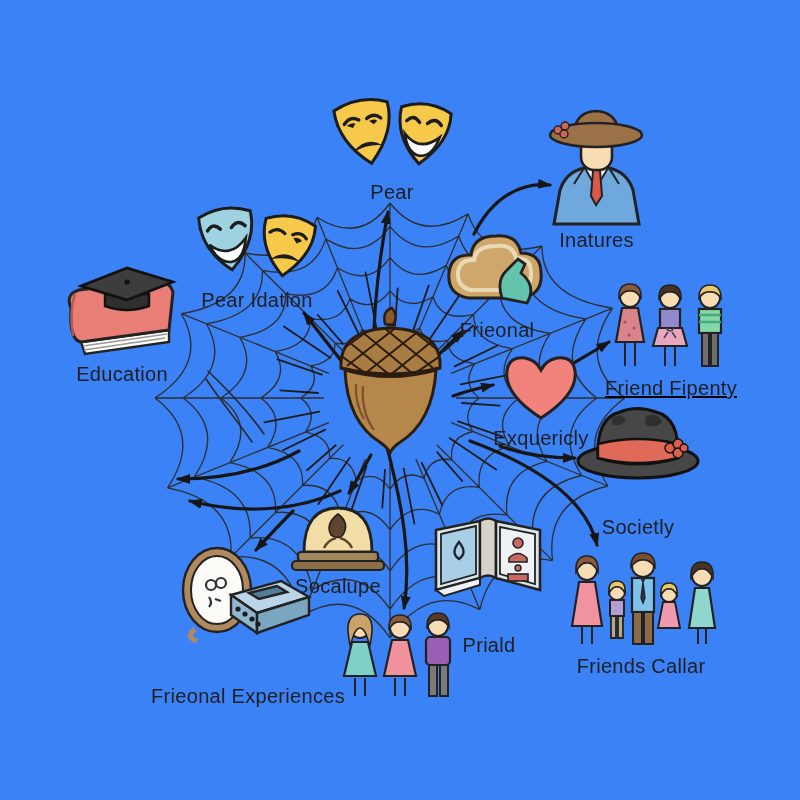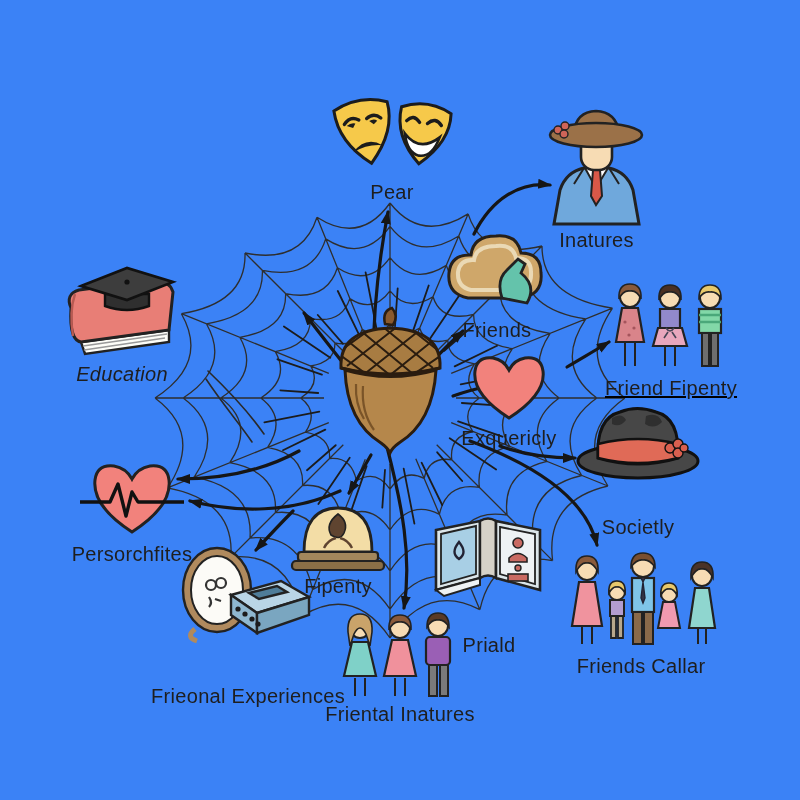--- a/index.html
+++ b/index.html
@@ -97,21 +97,21 @@
     </svg>
     <div class="label">Inatures</div>
   </div>
 
   <div class="node" style="left:441px;top:226px;width:112px;">
     <svg width="112" height="90" viewBox="0 0 112 90">
       <path d="M27 72 Q6 68 8 47 Q10 28 30 29 Q32 10 55 10 Q76 8 80 27 Q100 27 100 47 Q102 68 81 72 Z" fill="#cfa76a" stroke="#26201a" stroke-width="3"></path>
       <path d="M30 64 Q16 61 17 46 Q19 33 33 34 Q35 20 55 20 Q72 18 75 32 Q90 32 90 46 Q91 61 78 64 Z" fill="none" stroke="#ead9b5" stroke-width="4"></path>
       <path d="M66 44 L77 33 L84 38 L80 47 Q96 60 86 77 L61 72 Q55 54 66 44 Z" fill="#64c3ab" stroke="#222" stroke-width="2.8"></path>
     </svg>
-    <div class="label">Friends</div>
+    <div class="label">Frieonal</div>
   </div>
 
   <div class="node" style="left:610px;top:282px;width:122px;text-decoration:underline;">
     <svg width="122" height="92" viewBox="0 0 122 92">
       <g stroke="#222" stroke-width="2">
         <path d="M14 58 L26 78 M26 58 L14 78" stroke="none"></path>
         <line x1="15" y1="58" x2="15" y2="84"></line>
           <line x1="25" y1="58" x2="25" y2="84"></line>
         <line x1="55" y1="62" x2="55" y2="84"></line>
           <line x1="65" y1="62" x2="65" y2="84"></line>
@@ -129,21 +129,21 @@
       <path d="M56 46 q4 6 8 0 M58 50 l-4 6 M62 50 l4 6" fill="none" stroke="#445" stroke-width="1.6"></path>
       <circle cx="100" cy="16" r="10" fill="#f7dcb4" stroke="#222" stroke-width="2"></circle>
       <path d="M89 16 Q89 3 100 3 Q111 3 111 16 Q106 9 100 10 Q94 9 89 16 Z" fill="#e8c86a" stroke="#222" stroke-width="1.6"></path>
       <rect x="89" y="27" width="22" height="24" fill="#82d8a8" stroke="#222" stroke-width="2.2"></rect>
       <path d="M89 33 h22 M89 40 h22" stroke="#4aa87a" stroke-width="2.4"></path>
       <path d="M92 51 h7 v33 h-7 Z M101 51 h7 v33 h-7 Z" fill="#6e6e6e" stroke="#222" stroke-width="2"></path>
     </svg>
     <div class="label">Friend Fipenty</div>
   </div>
 
-  <div class="node" style="left:454px;top:352px;width:110px;">
+  <div class="node" style="left:486px;top:352px;width:110px;">
     <svg width="86" height="72" viewBox="0 0 86 72">
       <path d="M43 66 Q6 42 9 19 Q11 4 27 6 Q38 8 43 18 Q48 8 59 6 Q75 4 77 19 Q80 42 43 66 Z" fill="#f2827c" stroke="#222" stroke-width="3"></path>
     </svg>
     <div class="label">Exquericly</div>
   </div>
 
   <div class="node" style="left:574px;top:400px;width:128px;gap:32px;">
     <svg width="128" height="84" viewBox="0 0 128 84">
       <ellipse cx="64" cy="61" rx="60" ry="17" fill="#474747" stroke="#111" stroke-width="3"></ellipse>
       <path d="M24 58 Q22 18 46 12 Q63 5 82 12 Q106 18 104 58 Q64 70 24 58 Z" fill="#474747" stroke="#111" stroke-width="3"></path>
@@ -218,32 +218,31 @@
       <path d="M18 20 Q17 2 30 2 Q43 2 42 20 L40 34 L36 22 Q30 10 24 22 L20 34 Z" fill="#c9a36a" stroke="#222" stroke-width="1.6"></path>
       <path d="M22 30 L38 30 L46 64 L14 64 Z" fill="#7fd1c8" stroke="#222" stroke-width="2.2"></path>
       <circle cx="70" cy="16" r="10" fill="#f7dcb4" stroke="#222" stroke-width="2"></circle>
       <path d="M59 18 Q58 3 70 3 Q82 3 81 18 Q77 9 70 10 Q63 9 59 18 Z" fill="#8a5a3b" stroke="#222" stroke-width="1.6"></path>
       <path d="M62 28 L78 28 L86 64 L54 64 Z" fill="#f0919c" stroke="#222" stroke-width="2.2"></path>
       <circle cx="108" cy="14" r="10" fill="#f7dcb4" stroke="#222" stroke-width="2"></circle>
       <path d="M97 15 Q97 1 108 1 Q119 1 119 15 Q114 7 108 8 Q102 7 97 15 Z" fill="#5a3a26" stroke="#222" stroke-width="1.6"></path>
       <rect x="96" y="25" width="24" height="28" rx="4" fill="#9a5fb5" stroke="#222" stroke-width="2.2"></rect>
       <path d="M99 53 h8 v31 h-8 Z M110 53 h8 v31 h-8 Z" fill="#7a7a7a" stroke="#222" stroke-width="2"></path>
     </svg>
-    <div class="label">Friental Inatures</div>
   </div>
 
   <div class="node" style="left:290px;top:498px;width:96px;">
     <svg width="96" height="74" viewBox="0 0 96 74">
       <path d="M14 54 Q14 10 48 10 Q82 10 82 54 Z" fill="#f3dda6" stroke="#222" stroke-width="2.8"></path>
       <path d="M48 16 q11 8 6 19 q-4 8 -13 2 q-6 -11 7 -21 Z" fill="#5f4430" stroke="#222" stroke-width="1.6"></path>
       <path d="M46 40 q-8 2 -12 10 M50 40 q8 2 12 10" fill="none" stroke="#5f4430" stroke-width="2.4"></path>
       <rect x="8" y="54" width="80" height="9" rx="3" fill="#a3875c" stroke="#222" stroke-width="2.2"></rect>
       <rect x="2" y="63" width="92" height="9" rx="4" fill="#8a6f47" stroke="#222" stroke-width="2.2"></rect>
     </svg>
-    <div class="label">Fipenty</div>
+    <div class="label">Socalupe</div>
   </div>
 
   <div class="node" style="left:165px;top:545px;width:166px;gap:40px;">
     <svg width="150" height="100" viewBox="0 0 150 100">
       <ellipse cx="44" cy="45" rx="34" ry="42" fill="#b08a5e" stroke="#222" stroke-width="2.4"></ellipse>
       <ellipse cx="44" cy="45" rx="26" ry="34" fill="#fcfbf7" stroke="#222" stroke-width="2"></ellipse>
       <path d="M22 84 q-10 8 2 12" fill="none" stroke="#b08a5e" stroke-width="5"></path>
       <g fill="none" stroke="#333" stroke-width="2.2">
         <circle cx="38" cy="40" r="5"></circle>
           <circle cx="48" cy="38" r="5"></circle>
@@ -258,36 +257,45 @@
       <g fill="#1c1c1c">
         <circle cx="65" cy="64" r="2.6"></circle>
           <circle cx="72" cy="69" r="2.6"></circle>
           <circle cx="79" cy="74" r="2.6"></circle>
           <circle cx="85" cy="79" r="2.6"></circle>
       </g>
     </svg>
     <div class="label">Frieonal Experiences</div>
   </div>
 
-  <div class="node" style="left:70px;top:458px;width:124px;">
-    <svg width="108" height="82" viewBox="0 0 108 82">
-      <path d="M54 74 Q14 48 17 22 Q19 6 36 8 Q48 10 54 21 Q60 10 72 8 Q89 6 91 22 Q94 48 54 74 Z" fill="#f2827c" stroke="#222" stroke-width="3"></path>
-      <path d="M2 44 H32 L40 26 L48 58 L54 34 L60 44 H106" fill="none" stroke="#111" stroke-width="3.4" stroke-linejoin="round"></path>
-    </svg>
-    <div class="label">Persorchfites</div>
-  </div>
-
-
-  <div class="node" style="left:55px;top:260px;width:134px;font-style:italic;">
+
+
+  <div class="node" style="left:55px;top:260px;width:134px;">
     <svg width="134" height="100" viewBox="0 0 134 100">
       <path d="M26 82 L114 70 L114 82 L30 94 Z" fill="#fdfdf8" stroke="#222" stroke-width="2.4"></path>
       <path d="M28 86 L112 74 M29 90 L110 78" stroke="#999" stroke-width="1.4" fill="none"></path>
       <path d="M16 48 Q10 34 24 30 L100 20 Q114 20 118 32 L114 70 L26 82 Q14 80 16 48 Z" fill="#e87e76" stroke="#222" stroke-width="3"></path>
       <path d="M20 34 Q14 52 18 76" fill="none" stroke="#b85a52" stroke-width="2.4"></path>
       <path d="M50 34 L94 34 L94 46 Q72 54 50 46 Z" fill="#2f2f2f" stroke="#111" stroke-width="2.4"></path>
       <path d="M26 26 L72 8 L118 22 L72 40 Z" fill="#3d3d3d" stroke="#111" stroke-width="2.6"></path>
       <circle cx="72" cy="22" r="2.6" fill="#111"></circle>
     </svg>
     <div class="label">Education</div>
   </div>
 
+  <div class="node" style="left:190px;top:196px;width:134px;">
+    <svg width="132" height="90" viewBox="0 0 132 90">
+      <g transform="translate(6,6) rotate(-8 32 38)">
+        <path d="M5 12 Q31 0 57 12 Q60 42 31 68 Q3 44 5 12 Z" fill="#9ed2e0" stroke="#1c1c1c" stroke-width="3"></path>
+        <path d="M12 26 Q18 18 25 26 M36 26 Q43 18 50 26" fill="none" stroke="#1c1c1c" stroke-width="3.4" stroke-linecap="round"></path>
+        <path d="M12 40 Q30 58 49 38 Q44 60 31 60 Q18 59 12 40 Z" fill="#fff" stroke="#1c1c1c" stroke-width="2.6"></path>
+      </g>
+      <g transform="translate(66,14) rotate(9 30 36)">
+        <path d="M5 12 Q30 0 55 12 Q58 40 30 66 Q2 42 5 12 Z" fill="#f6c94a" stroke="#1c1c1c" stroke-width="3"></path>
+        <path d="M11 25 Q18 18 26 24 M34 24 Q42 19 48 26" fill="none" stroke="#1c1c1c" stroke-width="3.2" stroke-linecap="round"></path>
+        <path d="M35 27 q6 -2 9 2 l-5 3 z" fill="#1c1c1c"></path>
+        <path d="M15 52 Q30 38 45 50 Q30 46 15 52 Z" fill="#1c1c1c"></path>
+      </g>
+    </svg>
+    <div class="label">Pear Idation</div>
+  </div>
 
 </div>
 
 </body></html>

